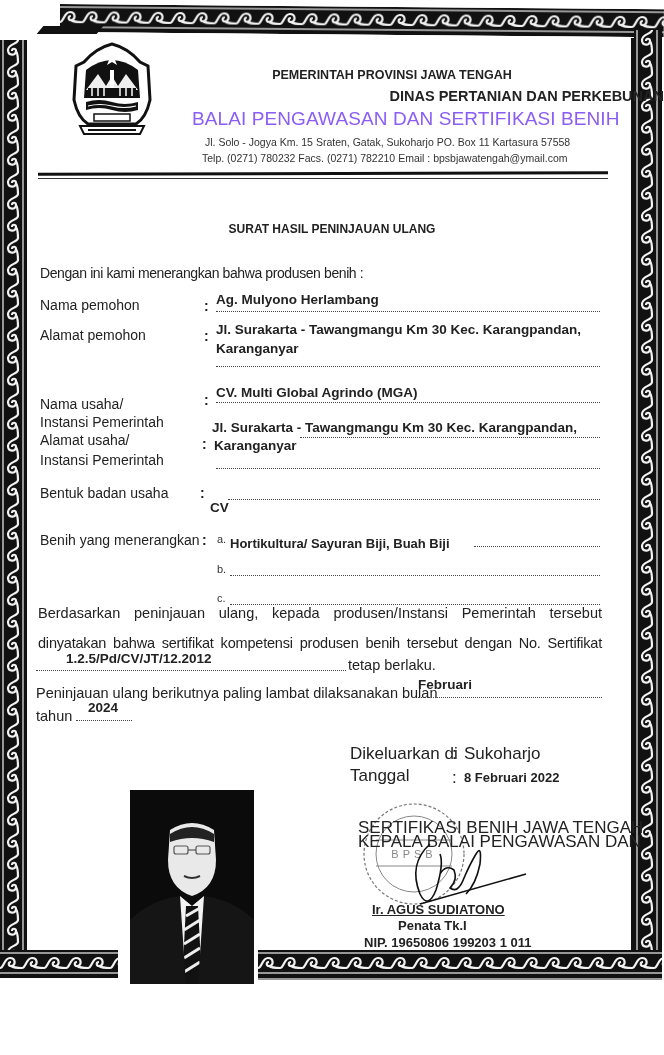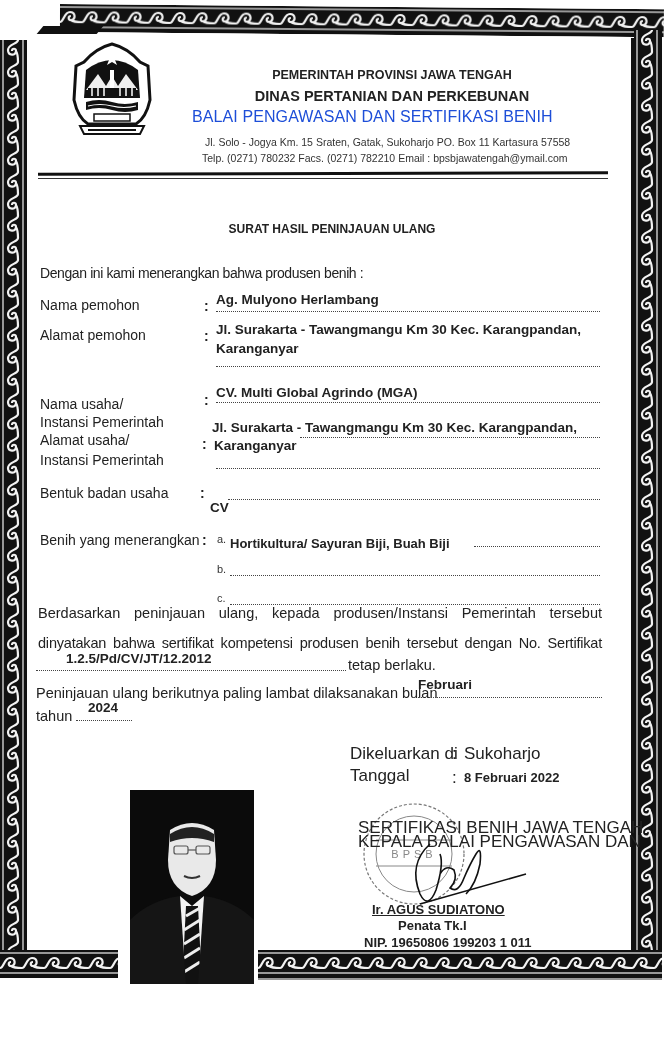--- a/index.html
+++ b/index.html
@@ -5,21 +5,21 @@
   html, body { margin:0; padding:0; }
   body {
     width:664px; height:1055px; background:#ffffff; position:relative; overflow:hidden;
     font-family:"Liberation Sans", sans-serif; color:#1a1a1a;
   }
   .abs { position:absolute; }
   .inner-line { position:absolute; background:#111; }
 
   .h-small { font-size:12.5px; font-weight:600; color:#222; }
   .h-mid { font-size:14.5px; font-weight:600; color:#222; }
-  .h-big { font-size:16px; color:#1d4ed8; letter-spacing:0.1px; }
+  .h-big { font-size:19px; color:#8b5cf6; letter-spacing:0.1px; }
   .addr { font-size:10.5px; color:#333; }
   .title { font-size:12px; font-weight:600; color:#222; }
   .lbl { font-size:14px; color:#222; }
   .val { font-size:13.5px; font-weight:700; color:#222; }
   .colon { font-size:14px; font-weight:700; color:#222; }
   .dots { position:absolute; border-bottom:1px dotted #444; height:0; }
   .body-text { font-size:14.5px; color:#222; }
   .sig { font-size:17px; color:#222; }
   .sig-b { font-size:13px; font-weight:700; color:#222; }
 </style>
@@ -94,21 +94,21 @@
     </g>
     <path d="M20 62 Q33 58 46 62 Q59 66 72 62 L72 70 Q59 74 46 70 Q33 66 20 70 Z" fill="#111"></path>
     <path d="M22 66 Q34 63 46 66 Q58 69 70 66" stroke="#fff" stroke-width="1.2" fill="none"></path>
     <rect x="28" y="74" width="36" height="7" fill="#fff" stroke="#111" stroke-width="1.5"></rect>
     <path d="M14 86 L78 86 L74 94 L18 94 Z" fill="#fff" stroke="#111" stroke-width="2"></path>
     <line x1="22" y1="90" x2="70" y2="90" stroke="#111" stroke-width="2"></line>
   </svg>
 </div>
 
 <div class="abs h-small" style="left:0;width:664px;top:68px;text-align:center;padding-left:120px;box-sizing:border-box;">PEMERINTAH PROVINSI JAWA TENGAH</div>
-<div class="abs h-mid" style="left:0;width:664px;top:88px;text-align:center;padding-left:120px;box-sizing:border-box;">DINAS PERTANIAN DAN PERKEBUNAN</div>
+<div class="abs h-mid" style="left:0;width:664px;top:88px;text-align:right;padding-left:120px;box-sizing:border-box;">DINAS PERTANIAN DAN PERKEBUNAN</div>
 <div class="abs h-big" style="left:192px;top:108px;white-space:nowrap;">BALAI PENGAWASAN DAN SERTIFIKASI BENIH</div>
 <div class="abs addr" style="left:205px;top:136px;white-space:nowrap;">Jl. Solo - Jogya Km. 15 Sraten, Gatak, Sukoharjo PO. Box 11 Kartasura 57558</div>
 <div class="abs addr" style="left:202px;top:152px;white-space:nowrap;">Telp. (0271) 780232 Facs. (0271) 782210  Email : bpsbjawatengah@ymail.com</div>
 
 <div class="abs" style="left:38px;top:172px;width:570px;height:3px;background:#111;transform:rotate(-0.15deg);"></div>
 <div class="abs" style="left:38px;top:178px;width:570px;height:1px;background:#333;"></div>
 
 <div class="abs title" style="left:0;width:664px;top:222px;text-align:center;">SURAT HASIL PENINJAUAN ULANG</div>
 
 <div class="abs lbl" style="left:40px;top:265px;white-space:nowrap;letter-spacing:-0.4px;">Dengan ini kami menerangkan bahwa produsen benih :</div>

